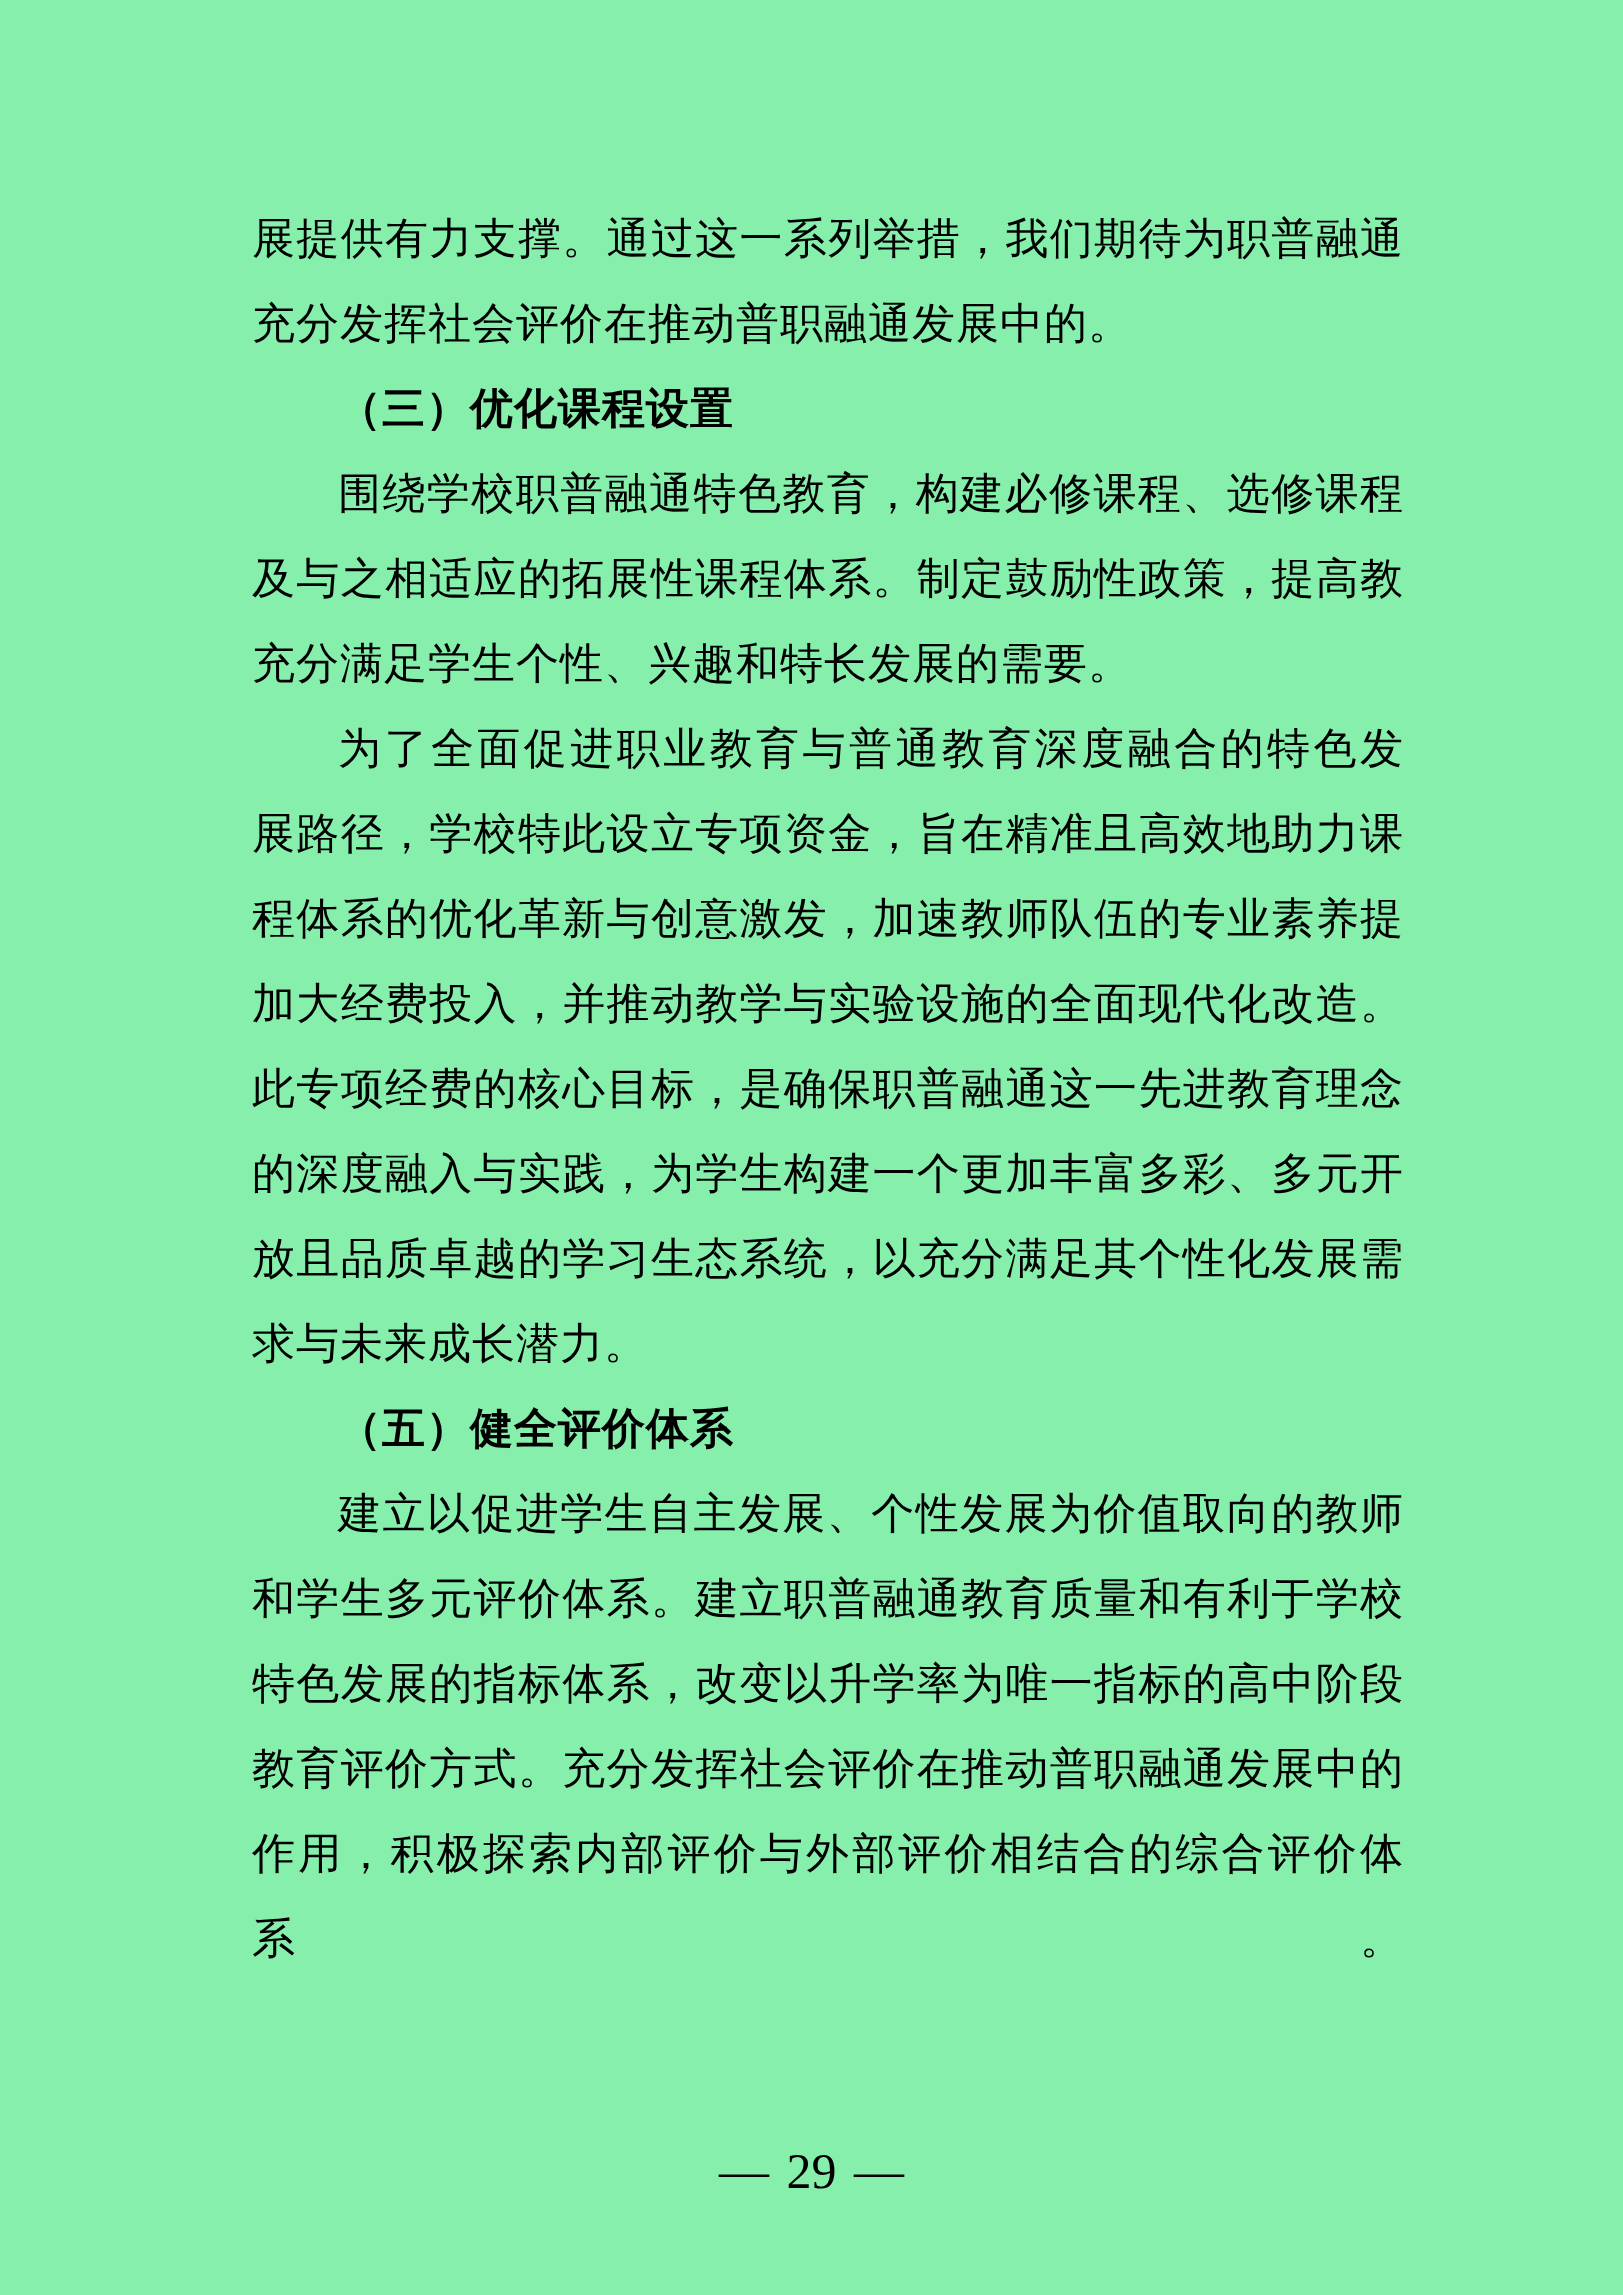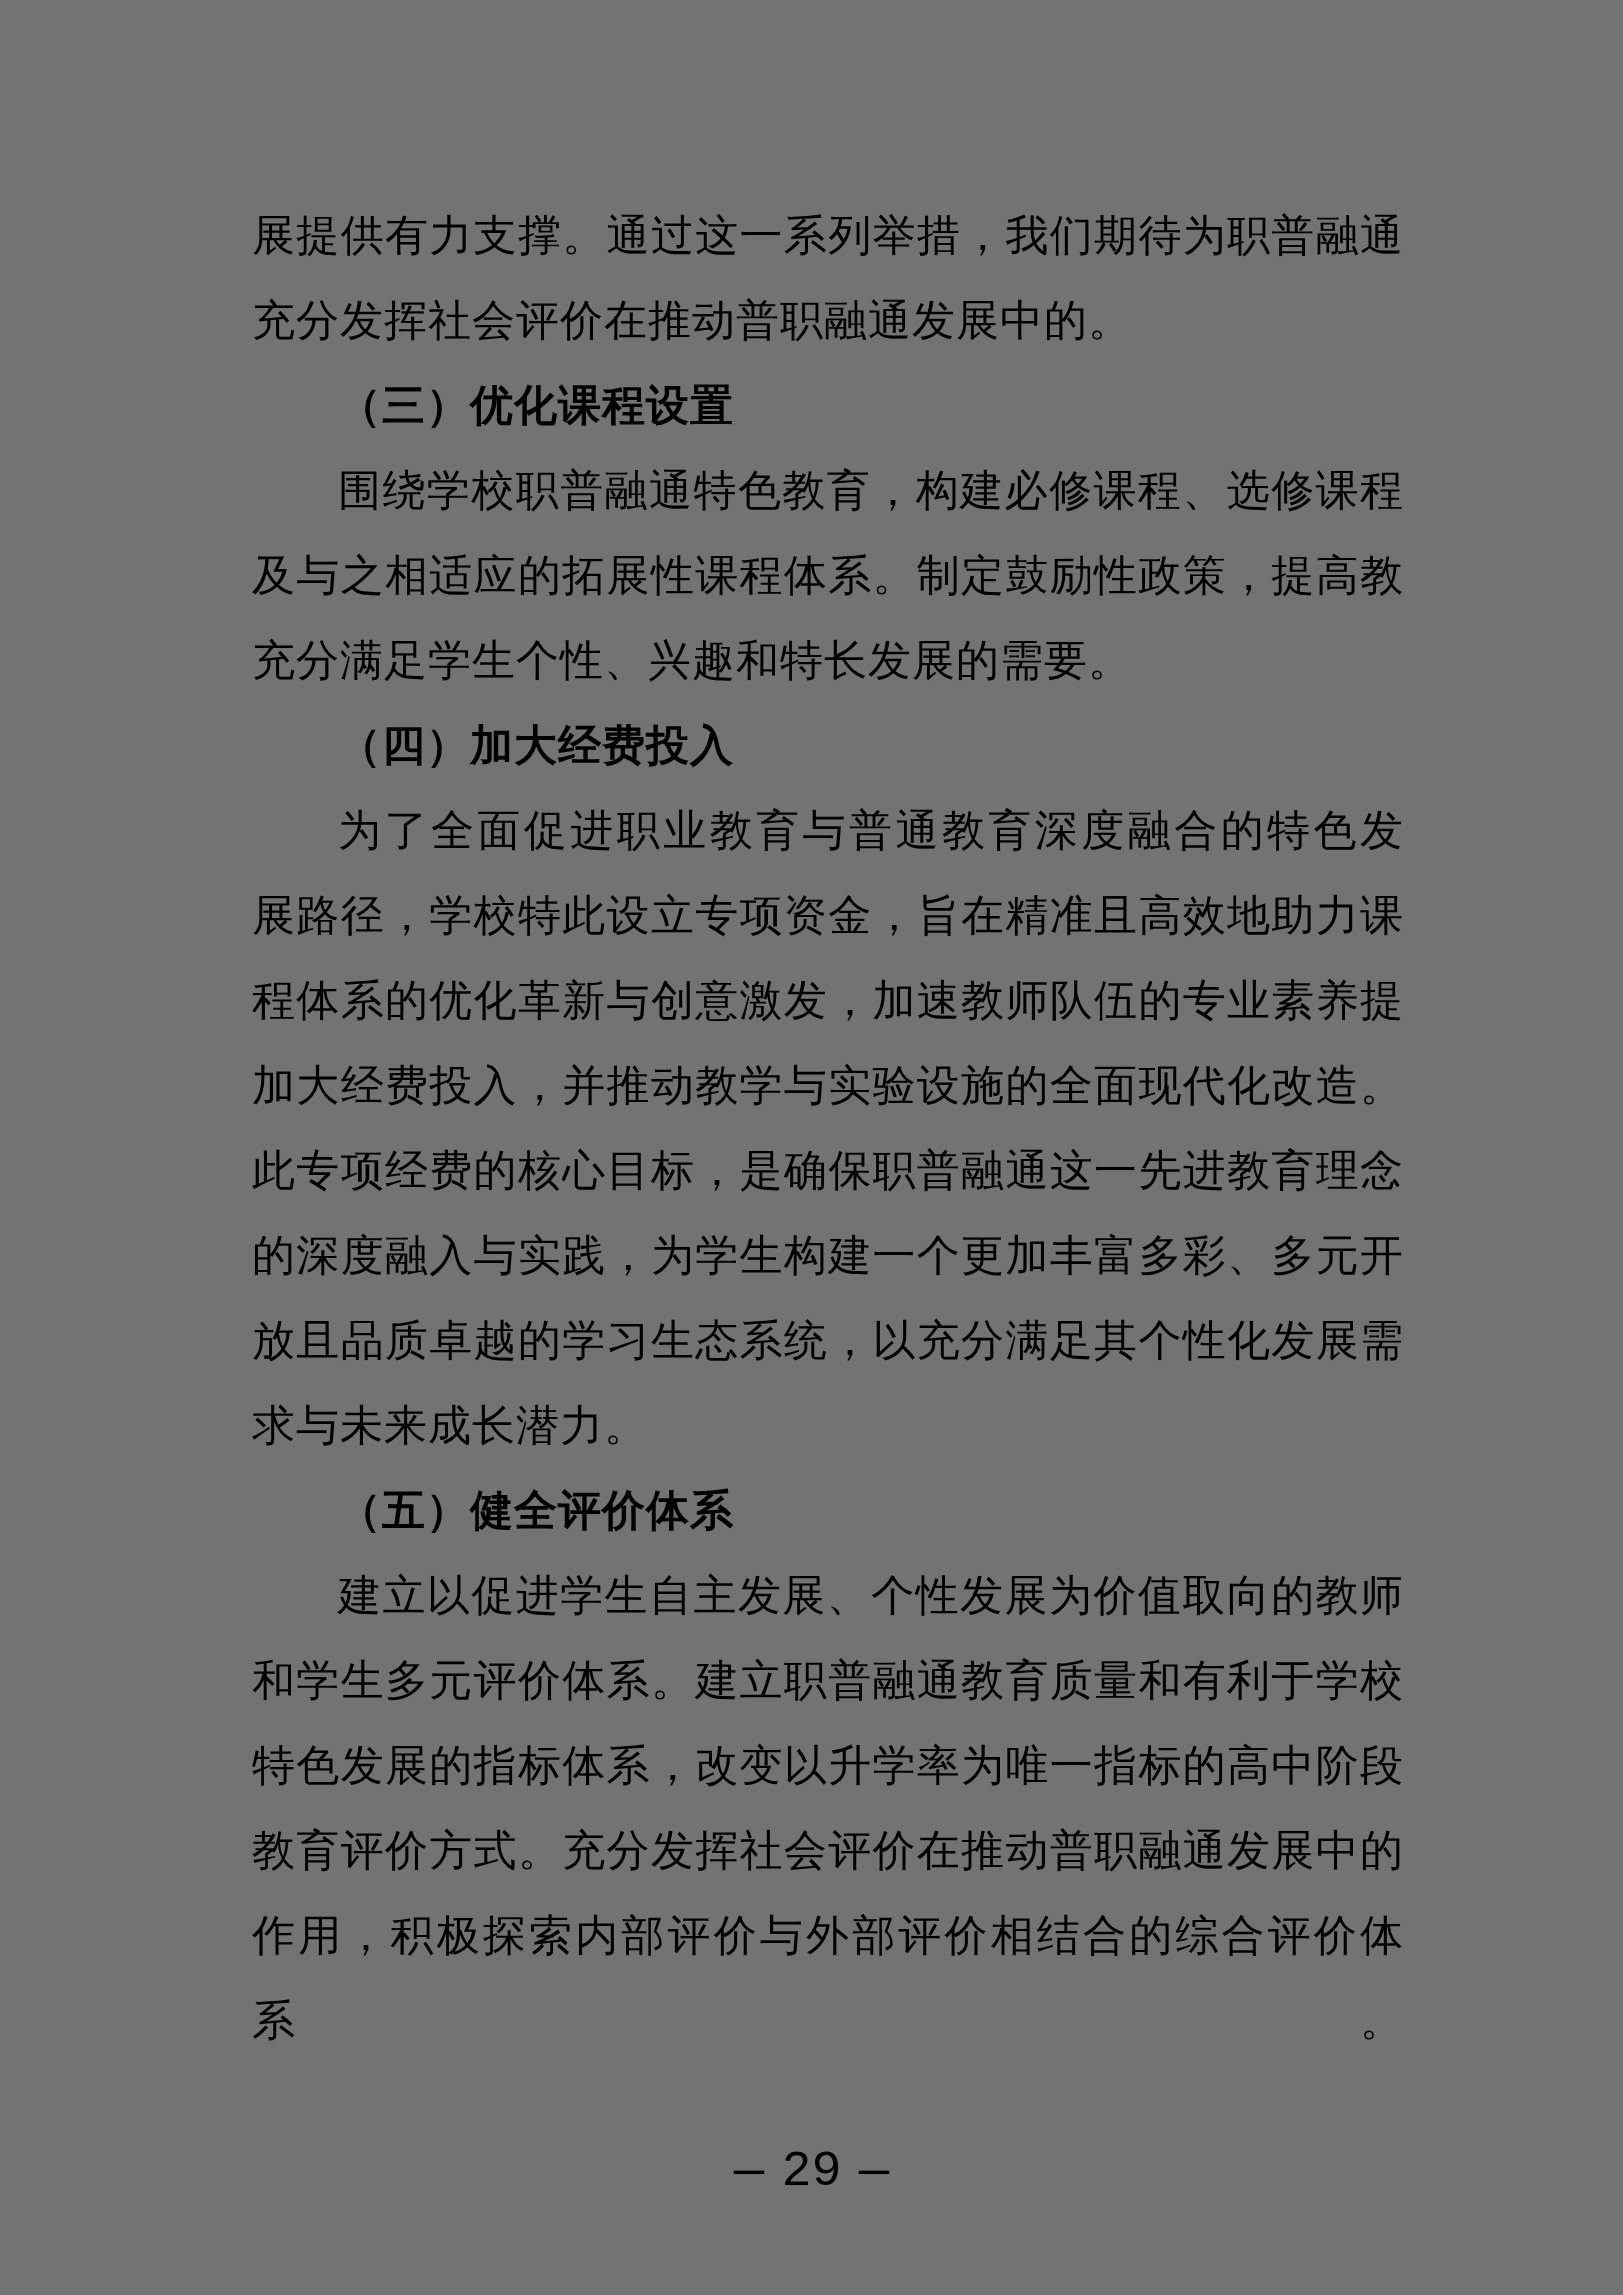--- a/index.html
+++ b/index.html
@@ -4,23 +4,23 @@
 <style>
   html, body {
     margin: 0;
     padding: 0;
     background: #ffffff;
   }
   .page {
     position: relative;
     width: 1623px;
     height: 2295px;
-    background: #737373;
+    background: #86efac;
     color: #000000;
-    font-family: Liberation Mono, monospace;
+    font-family: Liberation Serif, serif;
     overflow: hidden;
   }
   .text-block {
     position: absolute;
     left: 252px;
     top: 196px;
     width: 1152px;
   }
   .line {
     height: 85px;
@@ -65,21 +65,20 @@
 
 <div class="page">
 
   <div class="text-block">
     <div class="line justify">展提供有力支撑。通过这一系列举措，我们期待为职普融通</div>
     <div class="line">充分发挥社会评价在推动普职融通发展中的。</div>
     <div class="line indent heading">（三）优化课程设置</div>
     <div class="line indent justify">围绕学校职普融通特色教育，构建必修课程、选修课程</div>
     <div class="line justify">及与之相适应的拓展性课程体系。制定鼓励性政策，提高教</div>
     <div class="line">充分满足学生个性、兴趣和特长发展的需要。</div>
-    <div class="line indent heading">（四）加大经费投入</div>
     <div class="line indent justify">为了全面促进职业教育与普通教育深度融合的特色发</div>
     <div class="line justify">展路径，学校特此设立专项资金，旨在精准且高效地助力课</div>
     <div class="line justify">程体系的优化革新与创意激发，加速教师队伍的专业素养提</div>
     <div class="line justify">加大经费投入，并推动教学与实验设施的全面现代化改造。</div>
     <div class="line justify">此专项经费的核心目标，是确保职普融通这一先进教育理念</div>
     <div class="line justify">的深度融入与实践，为学生构建一个更加丰富多彩、多元开</div>
     <div class="line justify">放且品质卓越的学习生态系统，以充分满足其个性化发展需</div>
     <div class="line">求与未来成长潜力。</div>
     <div class="line indent heading">（五）健全评价体系</div>
     <div class="line indent justify">建立以促进学生自主发展、个性发展为价值取向的教师</div>

